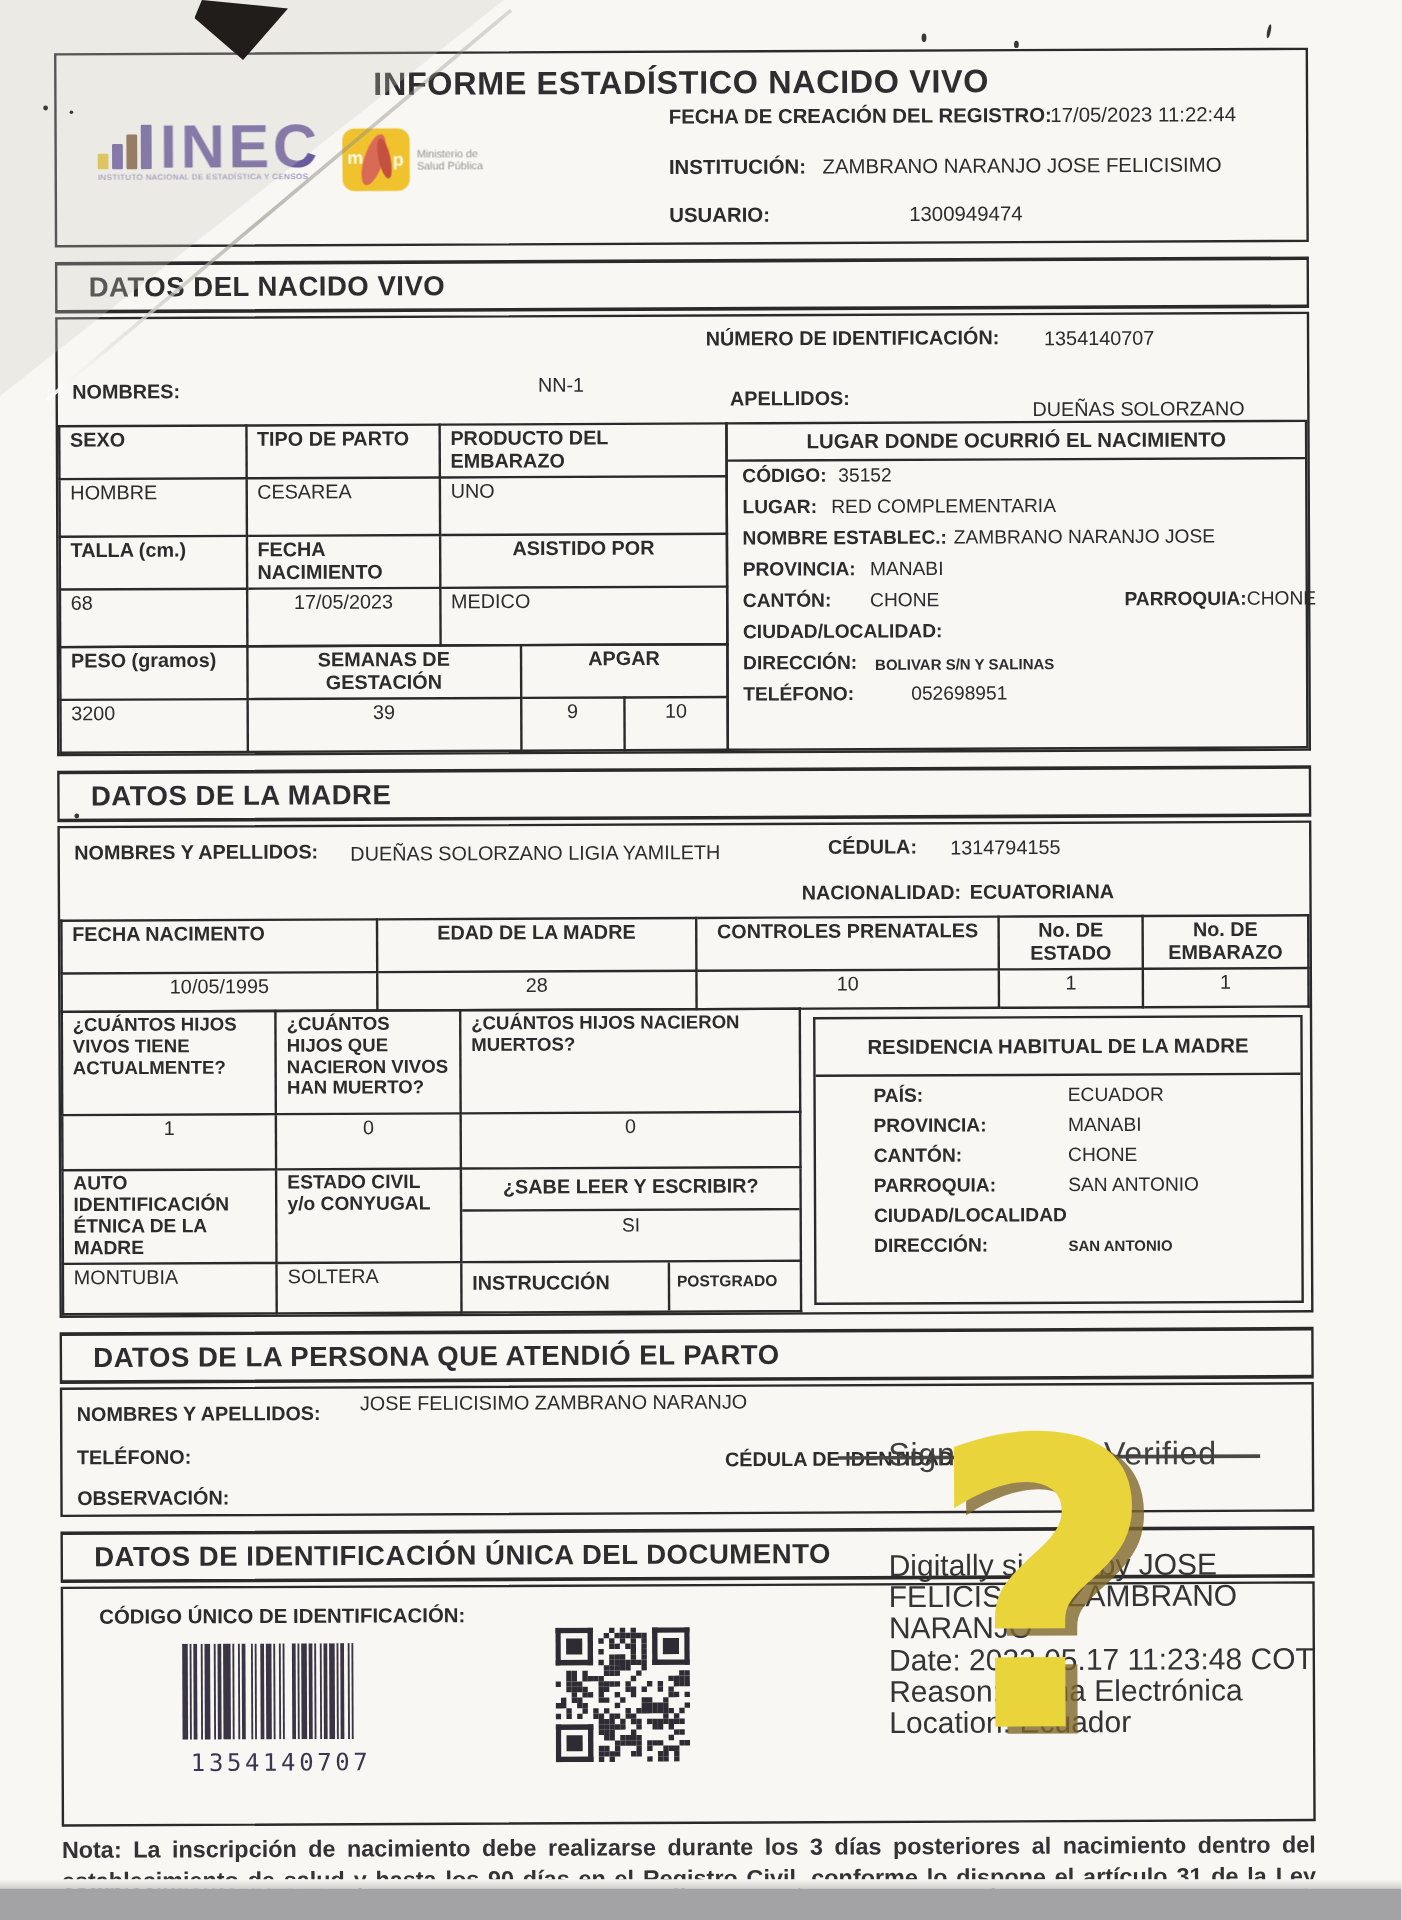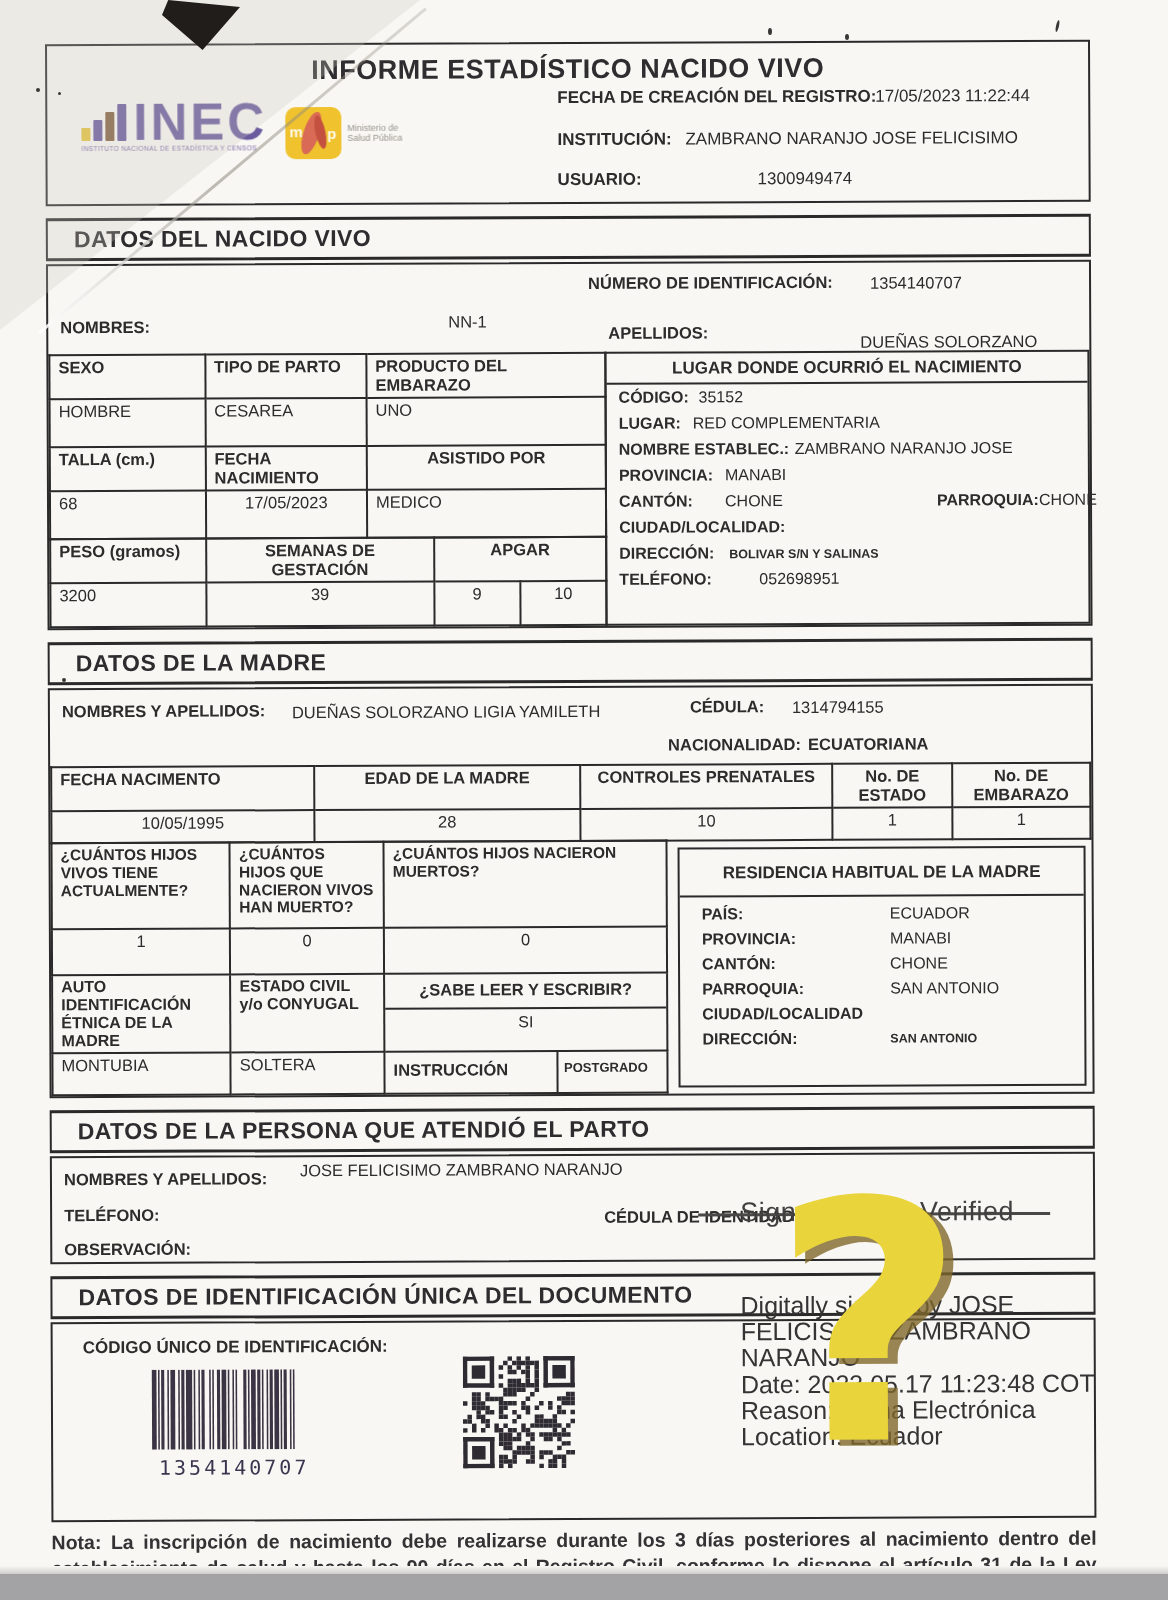--- a/index.html
+++ b/index.html
@@ -82,21 +82,21 @@
   .nest .top-cell{border-bottom:2px solid #2a2a2a;font-weight:bold;text-align:center;padding:6px 4px 8px;font-size:16.5px;}
   .nest .si-cell{text-align:center;padding:4px 0;font-weight:500;}
   .split{display:flex;height:100%;}
   .split .s1{flex:0 0 55%;border-right:2px solid #2a2a2a;padding:8px 8px;font-weight:bold;}
   .split .s2{flex:1;padding:8px 6px;font-size:13px;font-weight:bold;}
   .mad2{display:flex;}
   .mad2-left{width:617px;flex:none;}
   .resid{flex:1;margin:6px 6px 6px 10px;border:2px solid #2a2a2a;position:relative;font-size:16px;}
   .resid-title{text-align:center;font-weight:bold;font-size:17px;padding:14px 10px 12px;border-bottom:2px solid #2a2a2a;}
   .rrow{position:relative;height:25px;}
-  .rrow .ll{position:absolute;left:22px;font-weight:bold;white-space:nowrap;}
+  .rrow .ll{position:absolute;left:48px;font-weight:bold;white-space:nowrap;}
   .rrow .lv{position:absolute;left:210px;white-space:nowrap;font-weight:500;}
   
   .aten{height:104px;position:relative;font-size:16.5px;}
   
   .ident{height:196px;position:relative;}
   .barcode-wrap{position:absolute;left:95px;top:46px;text-align:center;}
   .barcode-num{font-family:"DejaVu Sans Mono",monospace;font-size:20px;letter-spacing:3px;color:#3c3550;margin-top:2px;}
   .qr-wrap{position:absolute;left:410px;top:34px;}
   
   .nota{margin-top:8px;font-size:19.5px;font-weight:bold;line-height:1.33;text-align:justify;color:#343234;}

